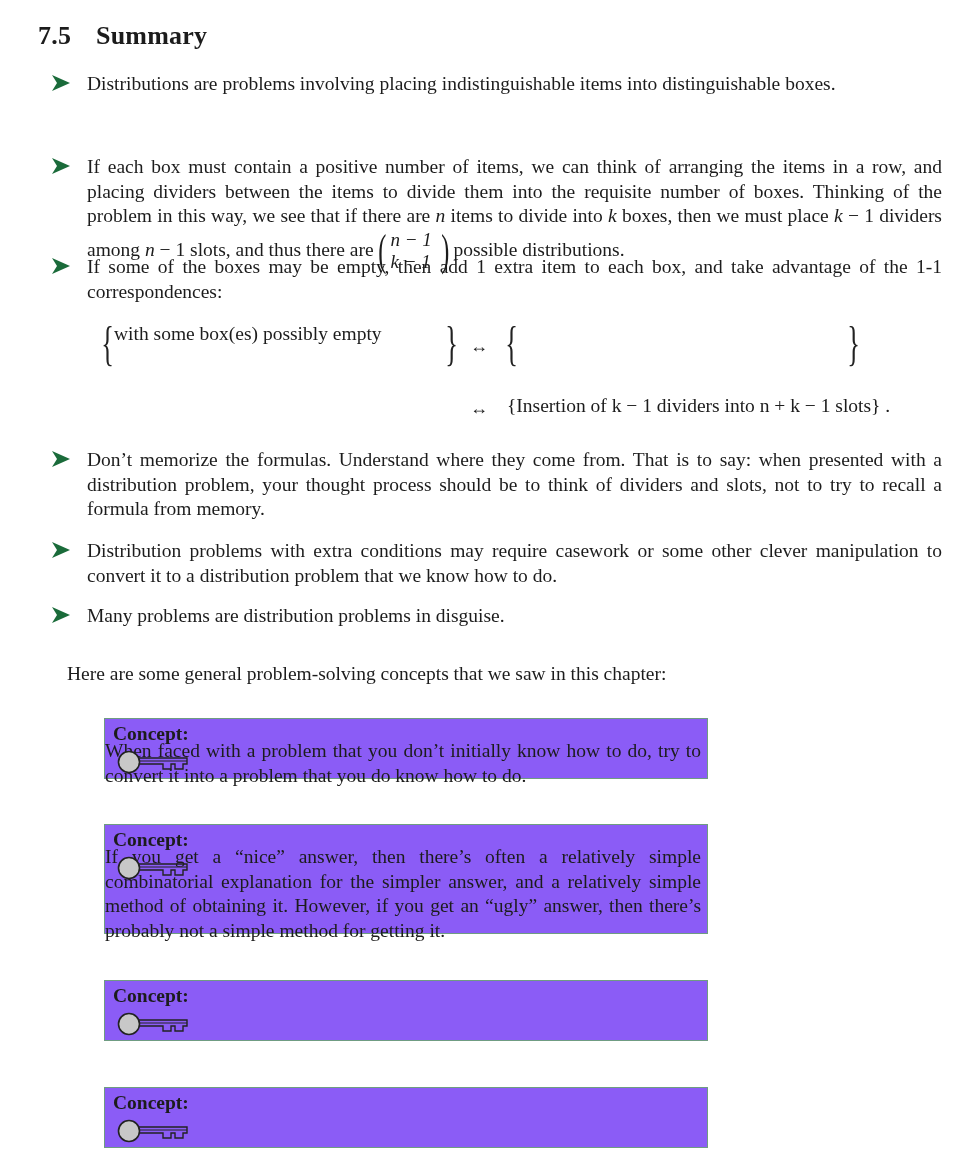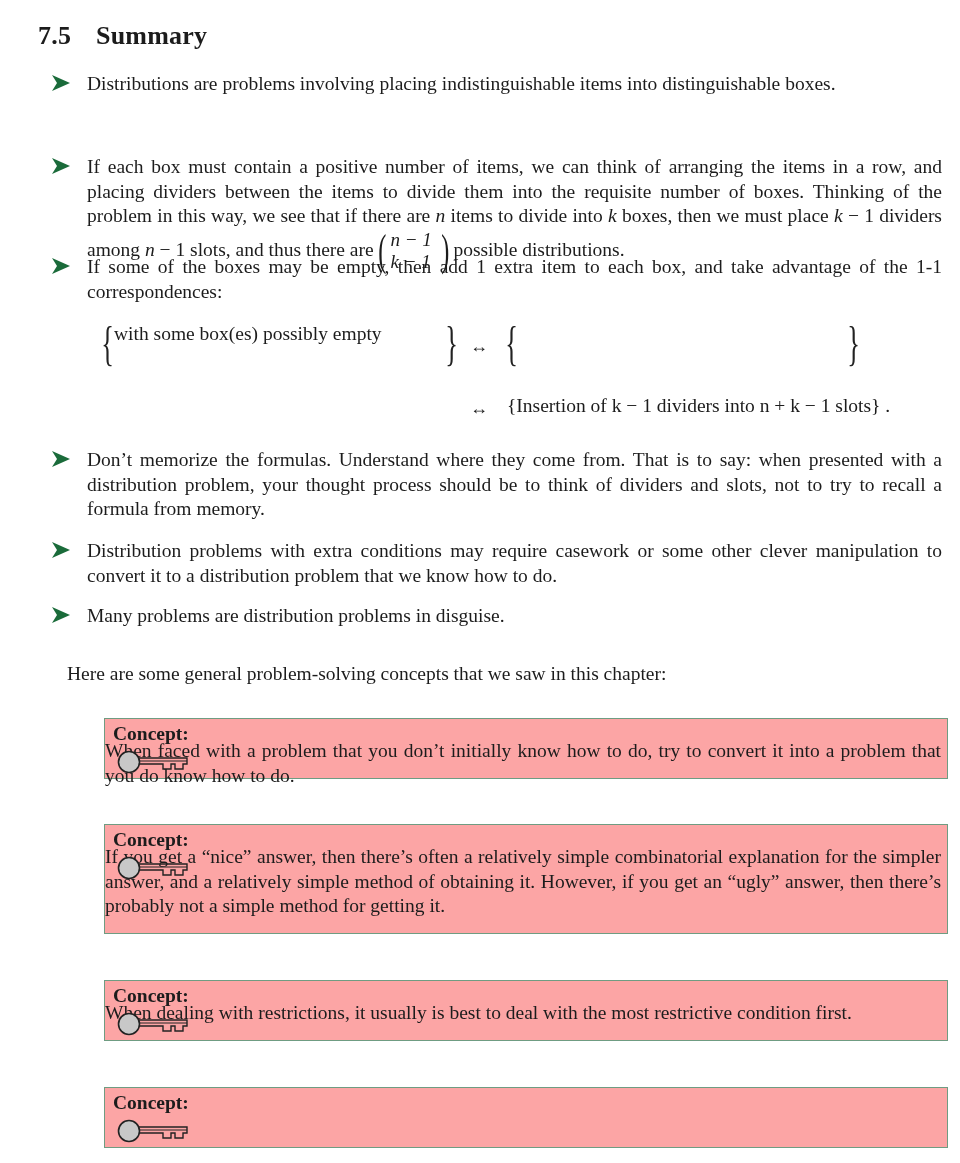--- a/index.html
+++ b/index.html
@@ -25,21 +25,21 @@
 
   .corr-left { position: absolute; left: 100px; top: 322px; font-size: 19.5px; line-height: 24px; }
   .corr-right { position: absolute; left: 503px; top: 322px; font-size: 19.5px; line-height: 24px; }
   .brace { position: absolute; font-size: 48px; line-height: 48px; top: 320px; transform: scaleX(0.55); color: #222; }
   .harrow { position: absolute; font-size: 18px; }
   .corr-line3 { position: absolute; left: 507px; top: 395px; font-size: 19.5px; }
 
   .intro { position: absolute; left: 67px; top: 663px; font-size: 19.5px; }
 
   .concept {
-    position: absolute; left: 104px; width: 844px; background: #fca5a5;
+    position: absolute; left: 104px; width: 604px; background: #8b5cf6;
     border: 1.5px solid #6f9c82; box-sizing: border-box;
   }
   .concept .label { position: absolute; left: 8px; top: 4px; font-weight: bold; font-size: 19.5px; }
   .concept .key { position: absolute; left: 12px; top: 30px; width: 72px; height: 26px; }
   .concept .body { margin-right: 6px; padding-top: 20px; font-size: 19.5px; line-height: 24.5px; text-align: justify; }
 </style>
 </head>
 <body>
 
 <div class="heading">
@@ -132,21 +132,20 @@
   <div class="body">If you get a “nice” answer, then there’s often a relatively simple combinatorial explanation for the simpler answer, and a relatively simple method of obtaining it. However, if you get an “ugly” answer, then there’s probably not a simple method for getting it.</div>
 </div>
 
 <div class="concept" style="top:980px; height:61px;">
   <span class="label">Concept:</span>
   <svg class="key" viewBox="0 0 72 26">
       <circle cx="12" cy="13" r="10.5" fill="#c8c8c8" stroke="#222" stroke-width="1.6"></circle>
       <path d="M22 9 H70 V15 H66 V20 H58 V15 H54 V20 H46 V15 H22" fill="none" stroke="#222" stroke-width="1.4"></path>
       <line x1="22" y1="12" x2="70" y2="12" stroke="#222" stroke-width="1"></line>
     </svg>
-  <div class="body">When dealing with restrictions, it usually is best to deal with the most restrictive condition first.</div>
 </div>
 
 <div class="concept" style="top:1087px; height:61px;">
   <span class="label">Concept:</span>
   <svg class="key" viewBox="0 0 72 26">
       <circle cx="12" cy="13" r="10.5" fill="#c8c8c8" stroke="#222" stroke-width="1.6"></circle>
       <path d="M22 9 H70 V15 H66 V20 H58 V15 H54 V20 H46 V15 H22" fill="none" stroke="#222" stroke-width="1.4"></path>
       <line x1="22" y1="12" x2="70" y2="12" stroke="#222" stroke-width="1"></line>
     </svg>
 </div>

